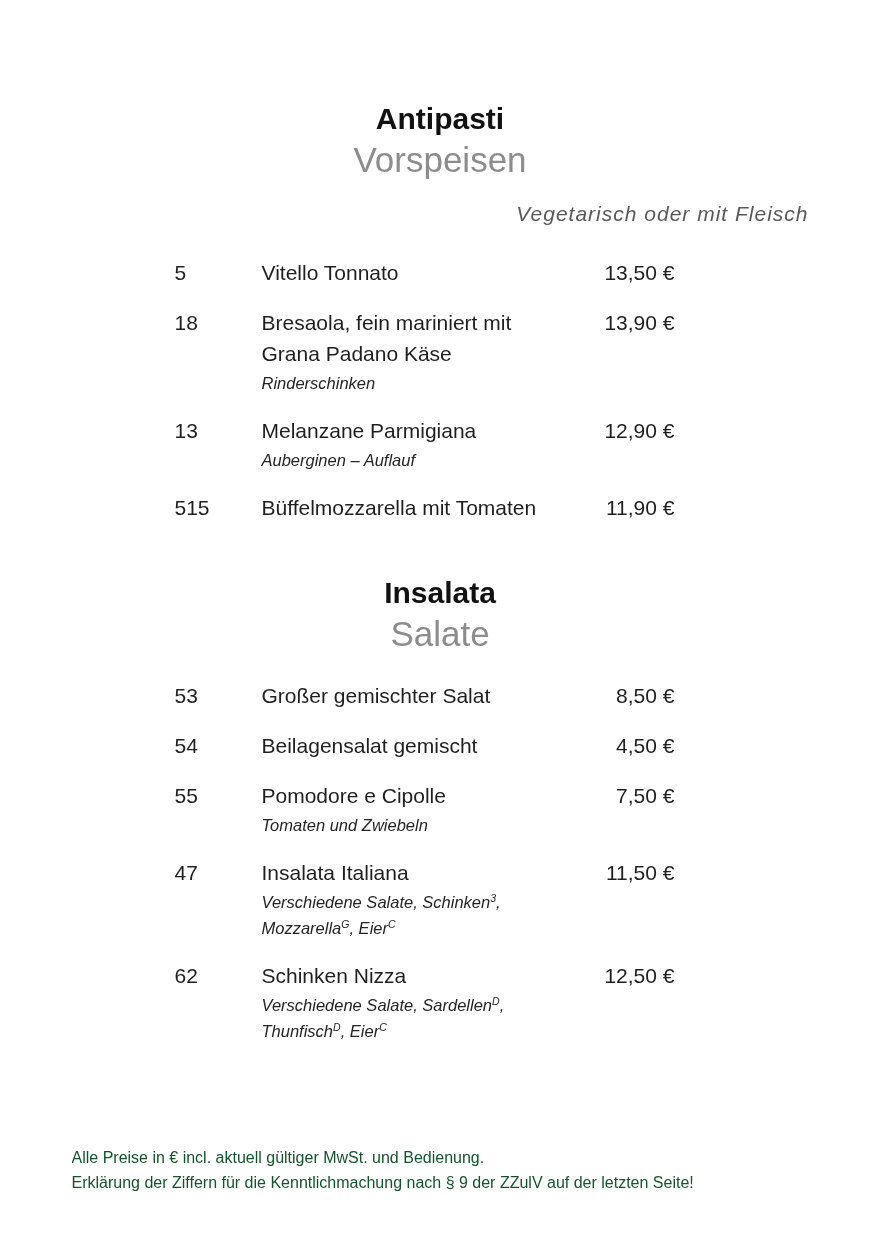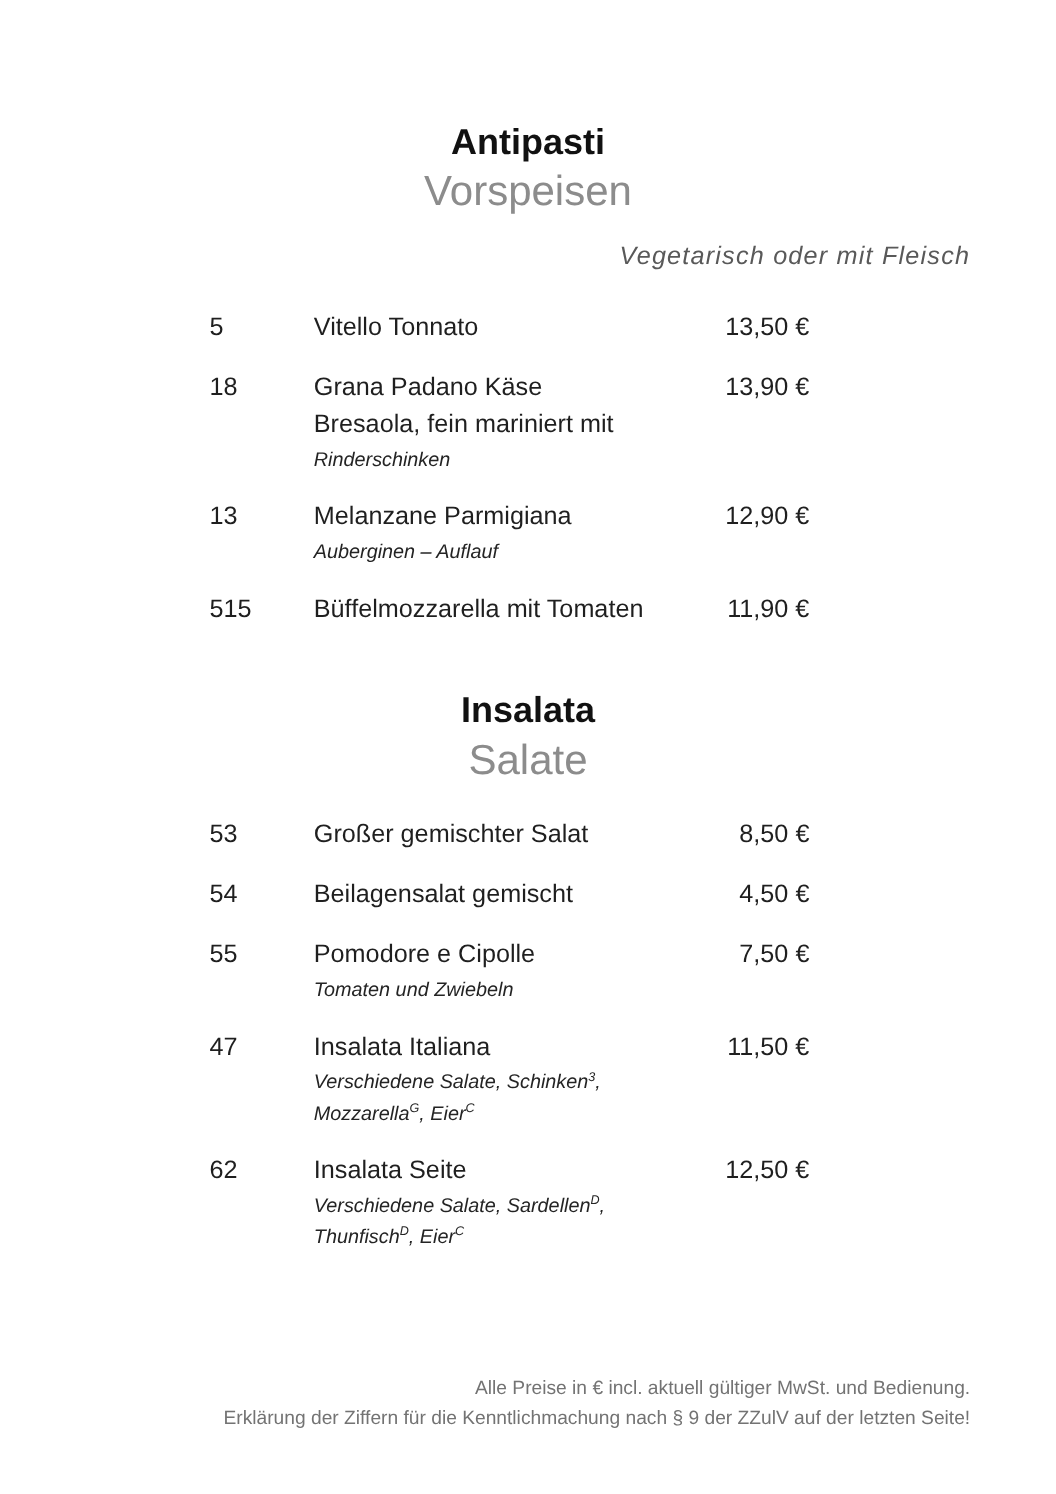--- a/index.html
+++ b/index.html
@@ -78,24 +78,24 @@
     font-size: 21px;
     line-height: 31px;
     color: #1f1f1f;
     white-space: nowrap;
   }
   .footer {
     position: absolute;
     left: 0;
     right: 0;
     bottom: 50px;
-    text-align: right;
+    text-align: left;
     font-size: 16px;
     line-height: 25px;
-    color: #737373;
+    color: #14532d;
   }
 </style>
 </head>
 <body>
 
 <div class="page">
 
   <div class="section-header first">
     <div class="section-title">Antipasti</div>
     <div class="section-subtitle">Vorspeisen</div>
@@ -108,22 +108,22 @@
       <div class="num">5</div>
       <div class="item-body">
         <div class="name">Vitello Tonnato</div>
       </div>
       <div class="price">13,50 €</div>
     </div>
 
     <div class="row">
       <div class="num">18</div>
       <div class="item-body">
+        <div class="name">Bresaola, fein mariniert mit</div>
         <div class="name">Grana Padano Käse</div>
-        <div class="name">Bresaola, fein mariniert mit</div>
         <div class="desc">Rinderschinken</div>
       </div>
       <div class="price">13,90 €</div>
     </div>
 
     <div class="row">
       <div class="num">13</div>
       <div class="item-body">
         <div class="name">Melanzane Parmigiana</div>
         <div class="desc">Auberginen – Auflauf</div>
@@ -178,21 +178,21 @@
       <div class="item-body">
         <div class="name">Insalata Italiana</div>
         <div class="desc"><span>Verschiedene Salate, Schinken</span><sup>3</sup><span>, Mozzarella</span><sup>G</sup><span>, Eier</span><sup>C</sup></div>
       </div>
       <div class="price">11,50 €</div>
     </div>
 
     <div class="row">
       <div class="num">62</div>
       <div class="item-body">
-        <div class="name">Insalata Seite</div>
+        <div class="name">Schinken Nizza</div>
         <div class="desc"><span>Verschiedene Salate, Sardellen</span><sup>D</sup><span>, Thunfisch</span><sup>D</sup><span>, Eier</span><sup>C</sup></div>
       </div>
       <div class="price">12,50 €</div>
     </div>
 
   </div>
 
   <div class="footer">
     <div>Alle Preise in € incl. aktuell gültiger MwSt. und Bedienung.</div>
     <div>Erklärung der Ziffern für die Kenntlichmachung nach § 9 der ZZulV auf der letzten Seite!</div>

